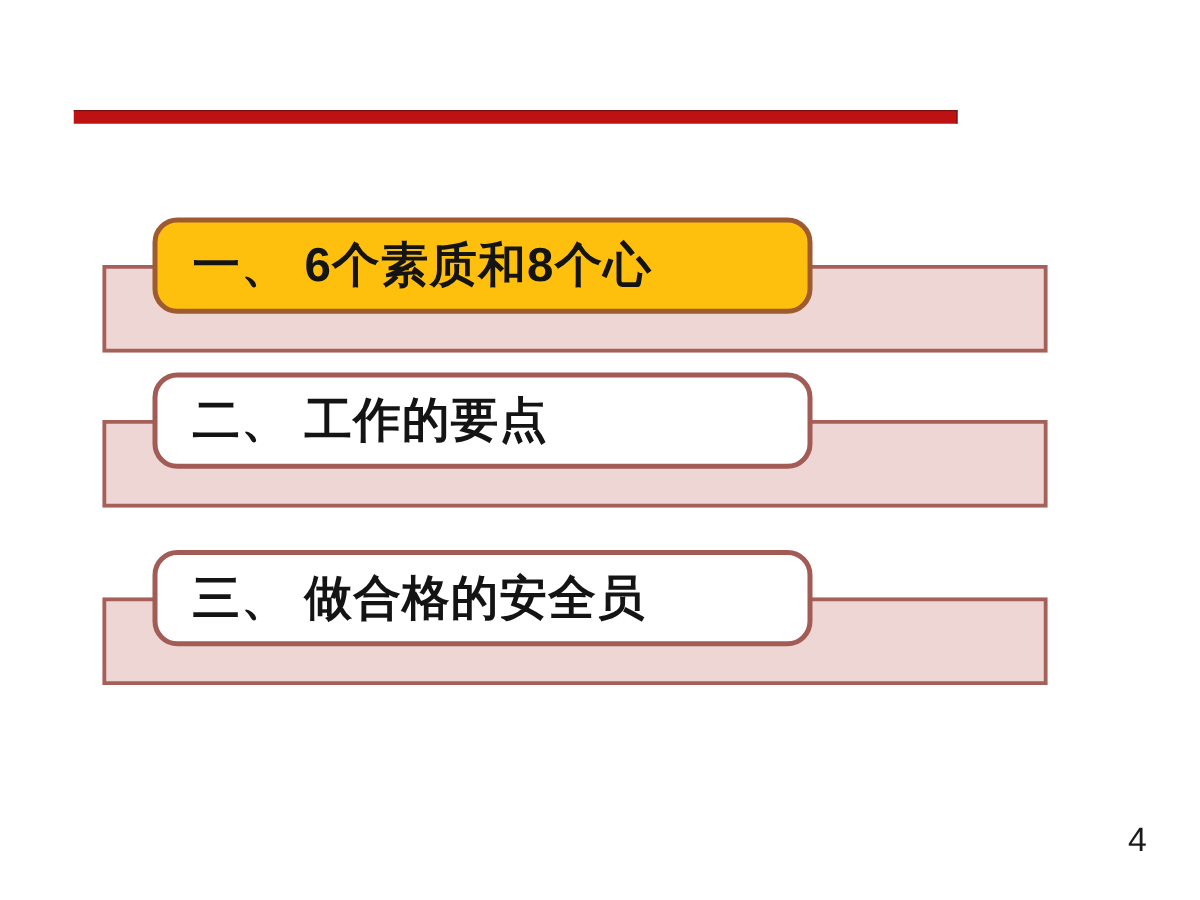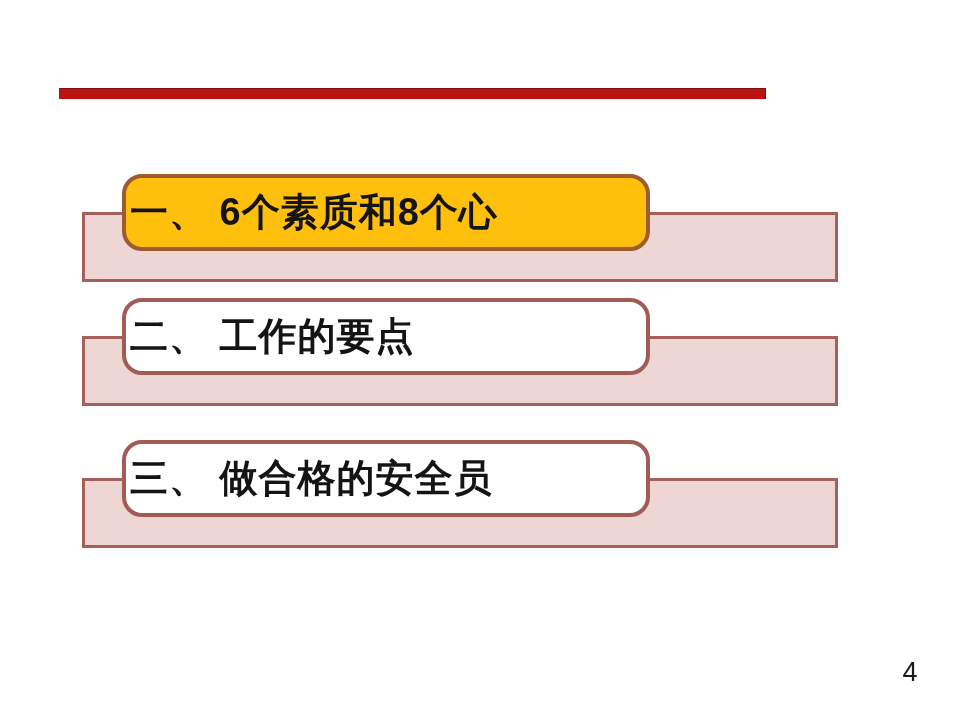--- a/index.html
+++ b/index.html
@@ -45,21 +45,21 @@
   }
   .pill {
     position: absolute;
     left: 122px;
     top: 0;
     width: 528px;
     height: 77px;
     border-radius: 20px;
     display: flex;
     align-items: center;
-    padding-left: 4px;
+    padding-left: 28px;
     font-size: 38px;
     font-weight: bold;
     color: #141414;
     letter-spacing: 1px;
     white-space: nowrap;
   }
   .pill.highlight {
     background: var(--highlight-fill, #FFC00D);
     border: 4px solid var(--highlight-border, #9E5B30);
   }

